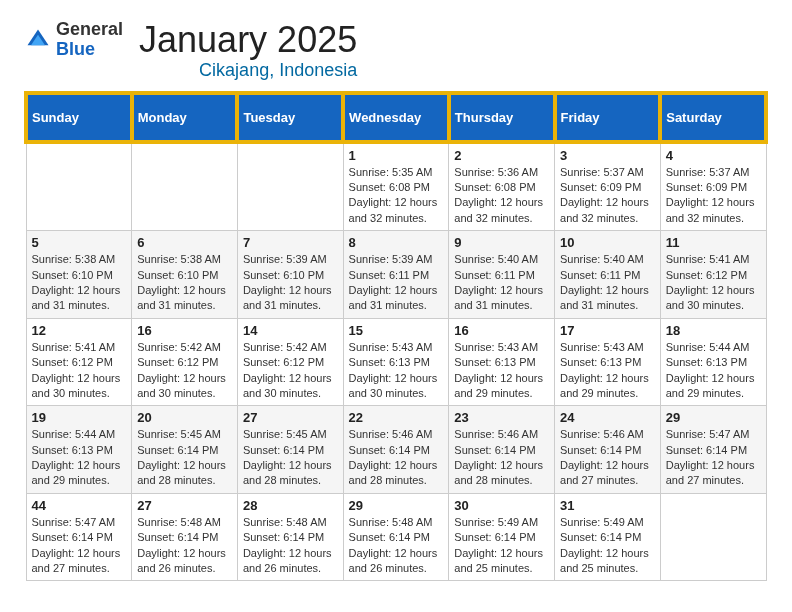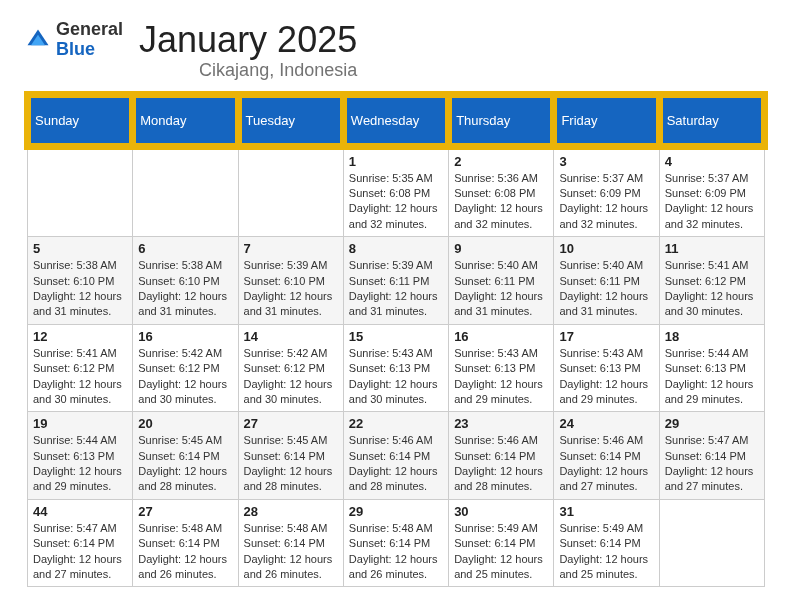--- a/index.html
+++ b/index.html
@@ -38,35 +38,35 @@
     .title-block h1 {
       font-size: 36px;
       font-weight: 300;
       color: #222;
       line-height: 1.1;
       margin-left: 16px;
     }
     .title-block h2 {
       font-size: 18px;
       font-weight: 300;
-      color: #737373;
+      color: #0369a1;
     }
     .calendar {
       width: 100%;
       border-collapse: collapse;
       border: 1px solid #ccc;
     }
     .calendar th {
       background: #1565c0;
       color: #fff;
       font-size: 13px;
-      font-weight: 400;
+      font-weight: 700;
       padding: 15px 4px;
       text-align: left;
-      border: 7px solid #eab308;
+      border: 4px solid #eab308;
     }
     .calendar td {
       vertical-align: top;
       border: 1px solid #ccc;
       padding: 4px 5px;
       min-height: 80px;
       width: calc(100% / 7);
       background: #fff;
     }
     .calendar tr:nth-child(even) td {

